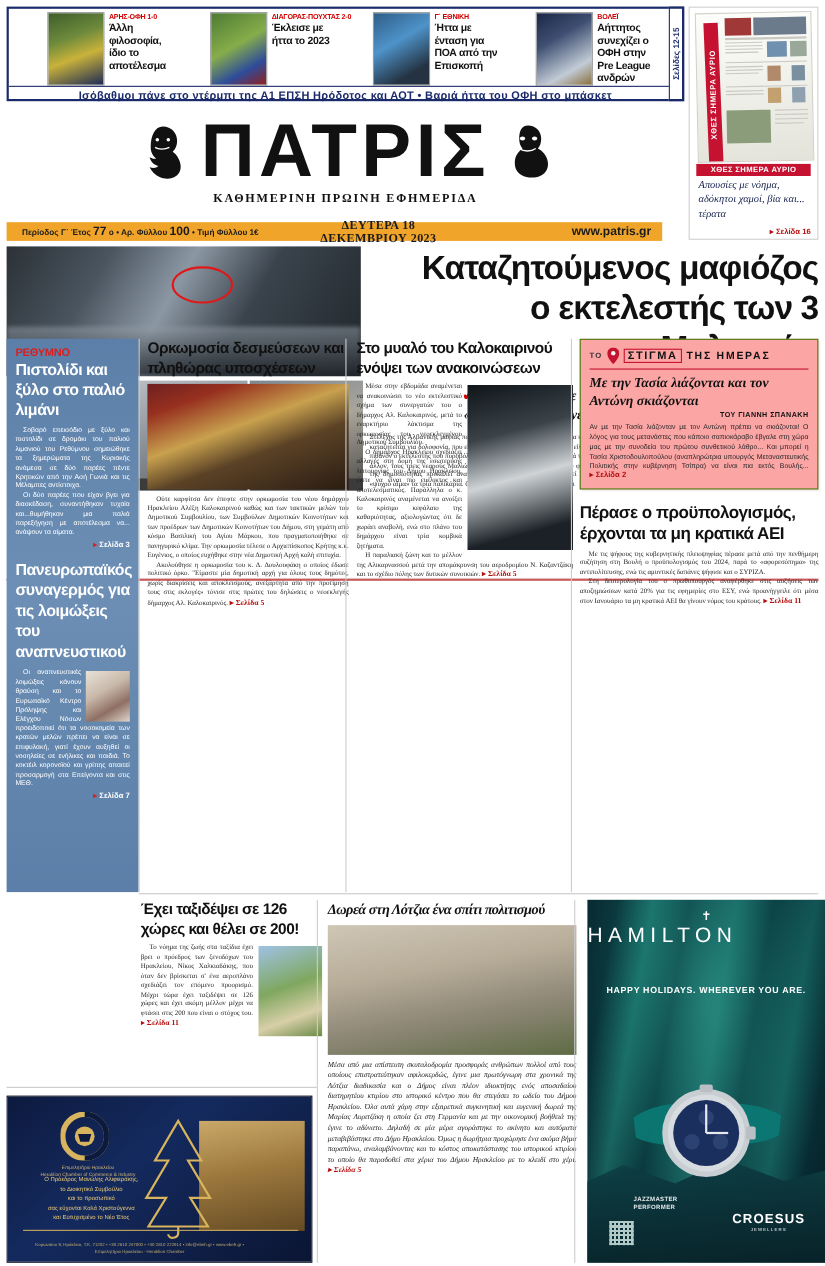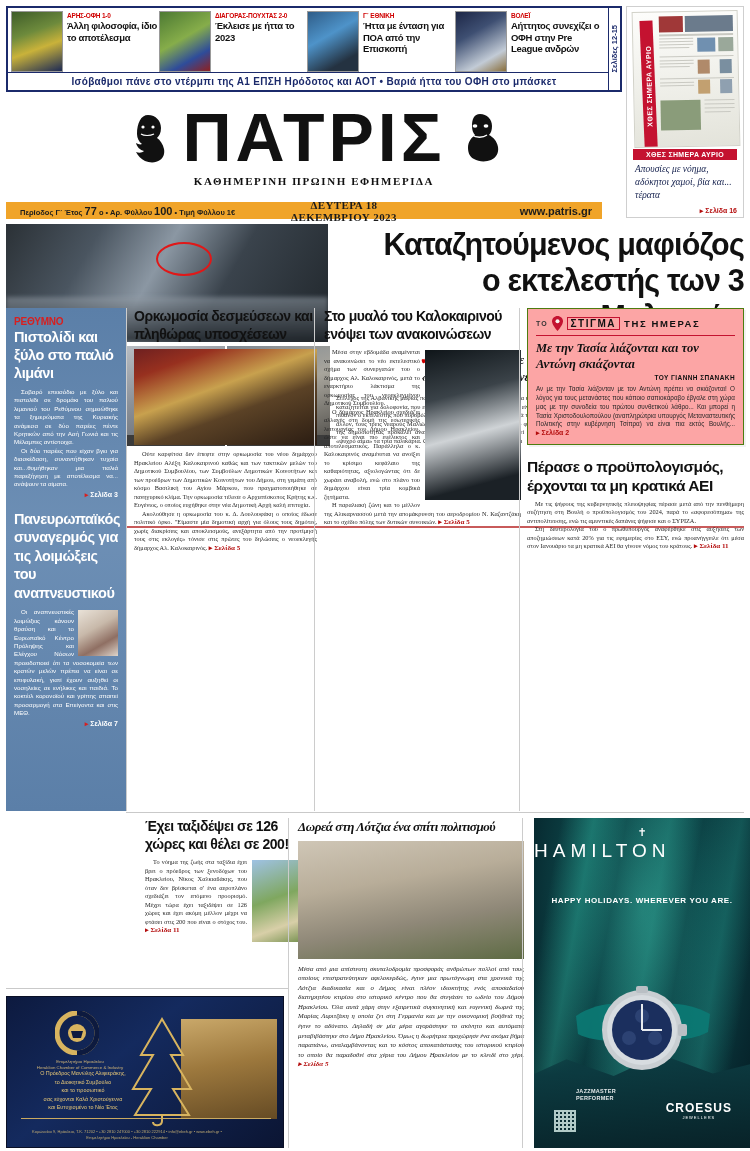--- a/index.html
+++ b/index.html
@@ -12,21 +12,21 @@
   }
   .page { position: relative; width: 750px; height: 1151px; background: #fff; }
 
   
   .sports-strip {
     position: absolute; left: 6px; top: 6px; width: 616px; height: 86px;
     border: 2px solid #1b2a6b; background: #fff;
     display: flex; flex-direction: column;
   }
   .sports-row { flex: 1; display: flex; align-items: stretch; padding: 3px 3px 0 3px; gap: 0; }
-  .sp-item { display: flex; align-items: stretch; flex: 1; min-width: 0; }
+  .sp-item { display: flex; align-items: stretch; flex: 1; min-width: 0; margin-left: 32px; }
   .sp-photo { width: 52px; flex: 0 0 52px; border: 1px solid #999; position: relative; overflow: hidden; }
   .sp-text { padding-left: 4px; min-width: 0; flex: 1; }
   .sp-kicker {
     color: #d00000; font-weight: bold; font-size: 6.5px; letter-spacing: -0.2px;
     white-space: nowrap; line-height: 9px;
   }
   .sp-head {
     color: #111; font-size: 9.5px; font-weight: bold; line-height: 11.5px;
     letter-spacing: -0.3px;
   }
@@ -221,21 +221,21 @@
   .stigma-head {
     font-family: "Liberation Serif", serif; font-style: italic; font-weight: bold;
     font-size: 12.5px; line-height: 16px; color: #111;
   }
   .stigma-by { text-align: right; font-size: 6.5px; font-weight: bold; letter-spacing: 0.4px; color: #111; margin-top: 2px; }
   .stigma-body { font-size: 6.3px; line-height: 8.8px; color: #262626; margin-top: 4px; text-align: justify; }
   .pin { width: 11px; height: 15px; position: relative; }
 
   
   .lower { position: absolute; left: 6px; top: 818px; width: 738px; }
-  .l-col1 { position: absolute; left: 139px; width: 165px; }
+  .l-col1 { position: absolute; left: 122px; width: 165px; }
   .xmas-ad {
     position: absolute; left: 6px; top: 996px; width: 278px; height: 152px;
     background: linear-gradient(140deg,#0d1a3f 0%,#142a5e 40%,#0b1533 100%);
     border: 1px solid #0a1026; overflow: hidden;
   }
   .tree { position: absolute; left: 112px; top: 18px; }
   .bldg { position: absolute; right: 6px; top: 22px; width: 96px; height: 100px;
     background: linear-gradient(170deg,#d9b36b 0%,#a9803c 45%,#6d4f22 100%); opacity: .92; }
   .xm-logo { position: absolute; left: 48px; top: 14px; width: 44px; height: 44px; }
   .xm-txt { position: absolute; left: 16px; top: 72px; width: 120px; color: #e8c877; font-size: 5.4px; line-height: 8.5px; text-align: center; }

